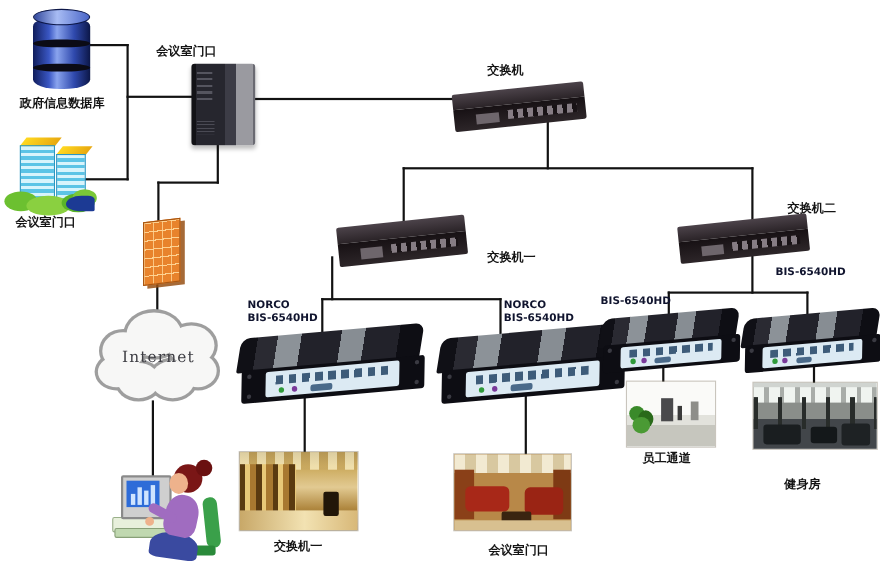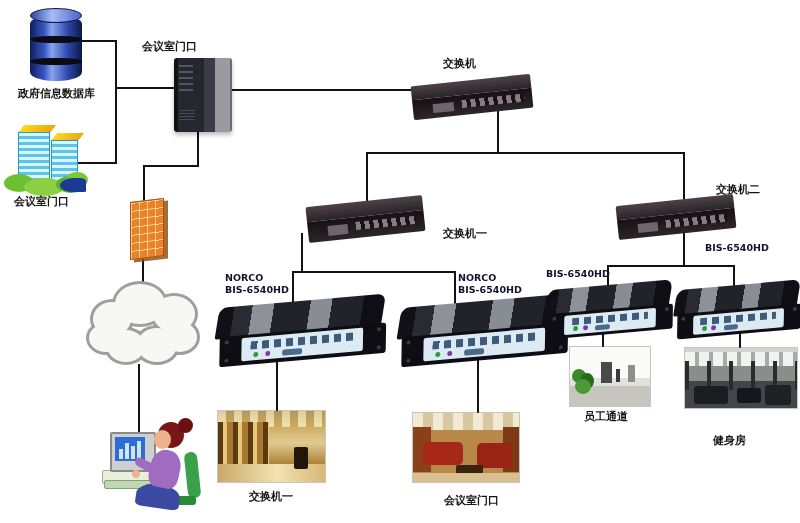--- a/index.html
+++ b/index.html
@@ -202,20 +202,21 @@
     <div class="puff po" style="left:74px;top:38px;width:40px;height:36px;"></div>
     <div class="puff po" style="left:18px;top:46px;width:44px;height:38px;"></div>
     <div class="puff po" style="left:48px;top:44px;width:46px;height:40px;"></div>
     <div class="puff pf" style="left:29px;top:3px;width:50px;height:40px;"></div>
     <div class="puff pf" style="left:7px;top:21px;width:38px;height:34px;"></div>
     <div class="puff pf" style="left:67px;top:15px;width:42px;height:36px;"></div>
     <div class="puff pf" style="left:3px;top:43px;width:34px;height:28px;"></div>
     <div class="puff pf" style="left:77px;top:41px;width:34px;height:30px;"></div>
     <div class="puff pf" style="left:21px;top:49px;width:38px;height:32px;"></div>
     <div class="puff pf" style="left:51px;top:47px;width:40px;height:34px;"></div>
+    <div class="internet-text">Internet</div>
   </div>
 
   <div class="lbl" style="left:443px;top:56px;">交换机</div>
   <div class="switch" style="left:412px;top:80px;width:120px;height:34px;">
     <div class="sw-rot">
       <div class="sw-top"></div>
       <div class="sw-front">
         <div class="sw-screen"></div>
         <div class="sw-ports"></div>
       </div>

